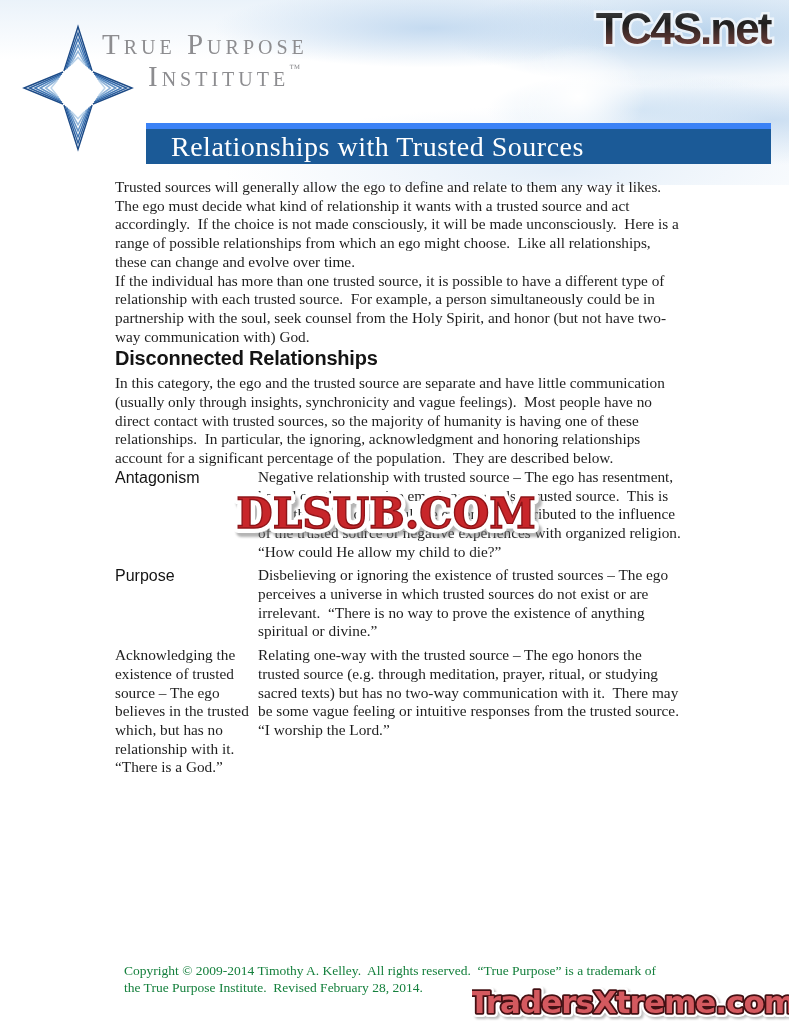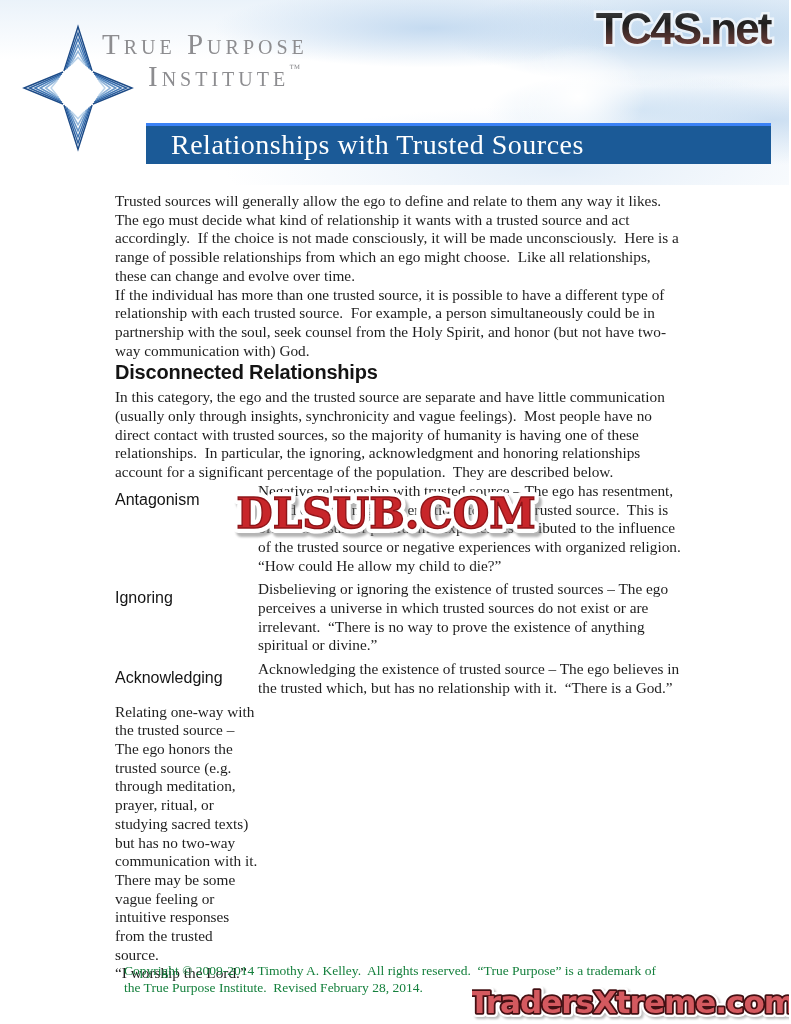--- a/index.html
+++ b/index.html
@@ -19,34 +19,34 @@
 
   
   .logo-star{position:absolute;left:20px;top:22px;width:116px;height:132px;}
   .logo-text{position:absolute;left:102px;top:30px;color:#8d8d90;line-height:1;}
   .logo-line1{font-size:29px;letter-spacing:4px;font-variant:small-caps;}
   .logo-line2{font-size:29px;letter-spacing:4px;font-variant:small-caps;margin-left:46px;margin-top:3px;}
   .logo-line2 sup{font-size:11px;letter-spacing:0;vertical-align:14px;}
 
   
   .banner{position:absolute;left:146px;top:123px;width:625px;height:41px;background:#1b5a97;
-          border-top:3px solid #3b82f6;box-sizing:border-box;display:flex;align-items:center;}
+          border-top:6px solid #3b82f6;box-sizing:border-box;display:flex;align-items:center;}
   .banner-title{color:#ffffff;font-size:28px;padding-left:25px;letter-spacing:.5px;}
 
   
-  .content{position:absolute;left:115px;top:192px;width:566px;color:#1e1e1e;
+  .content{position:absolute;left:115px;top:178px;width:566px;color:#1e1e1e;
            font-size:15.3px;line-height:18.7px;}
   .content p{margin:0;white-space:pre-wrap;}
   .p1{margin-bottom:17px;}
   .p2{margin-bottom:12px;}
   .section-heading{font-family:"Liberation Sans",sans-serif;font-weight:bold;
                    font-size:20px;line-height:24px;color:#141414;margin:0 0 4px 0;letter-spacing:-.2px;}
   .p3{margin-bottom:20px;}
   .rel-grid{display:grid;grid-template-columns:143px 423px;row-gap:5px;}
-  .rel-term{font-family:"Liberation Sans",sans-serif;font-size:16px;color:#141414;line-height:19px;margin-top:8px;}
+  .rel-term{font-family:"Liberation Sans",sans-serif;font-size:16px;color:#141414;line-height:19px;}
   .rel-desc{white-space:pre-wrap;}
 
   
   .footer{position:absolute;left:124px;top:962px;width:580px;font-size:13.5px;line-height:17px;
           color:#15803d;white-space:pre-wrap;}
 
   
   .wm{position:absolute;pointer-events:none;}
   .wm-tc4s{left:575px;top:2px;}
   .wm-dlsub{left:210px;top:481px;filter:drop-shadow(3px 4px 1px rgba(120,120,120,.55));}
@@ -93,24 +93,23 @@
   <div class="content">
     <p class="p1">Trusted sources will generally allow the ego to define and relate to them any way it likes.  The ego must decide what kind of relationship it wants with a trusted source and act accordingly.  If the choice is not made consciously, it will be made unconsciously.  Here is a range of possible relationships from which an ego might choose.  Like all relationships, these can change and evolve over time.</p>
     <p class="p2">If the individual has more than one trusted source, it is possible to have a different type of relationship with each trusted source.  For example, a person simultaneously could be in partnership with the soul, seek counsel from the Holy Spirit, and honor (but not have two-way communication with) God.</p>
     <h2 class="section-heading">Disconnected Relationships</h2>
     <p class="p3">In this category, the ego and the trusted source are separate and have little communication (usually only through insights, synchronicity and vague feelings).  Most people have no direct contact with trusted sources, so the majority of humanity is having one of these relationships.  In particular, the ignoring, acknowledgment and honoring relationships account for a significant percentage of the population.  They are described below.</p>
 
     <div class="rel-grid">
       <div class="rel-term">Antagonism</div>
       <div class="rel-desc">Negative relationship with trusted source – The ego has resentment, hatred or other negative emotions towards a trusted source.  This is often the result of painful life experiences attributed to the influence of the trusted source or negative experiences with organized religion.  “How could He allow my child to die?”</div>
 
-      <div class="rel-term">Ignoring</div>
+      <div class="rel-term">Purpose</div>
       <div class="rel-desc">Disbelieving or ignoring the existence of trusted sources – The ego perceives a universe in which trusted sources do not exist or are irrelevant.  “There is no way to prove the existence of anything spiritual or divine.”</div>
 
-      <div class="rel-term">Acknowledging</div>
       <div class="rel-desc">Acknowledging the existence of trusted source – The ego believes in the trusted which, but has no relationship with it.  “There is a God.”</div>
 
       <div class="rel-desc">Relating one-way with the trusted source – The ego honors the trusted source (e.g. through meditation, prayer, ritual, or studying sacred texts) but has no two-way communication with it.  There may be some vague feeling or intuitive responses from the trusted source.
 “I worship the Lord.”</div>
     </div>
   </div>
 
   <div class="footer">Copyright © 2009-2014 Timothy A. Kelley.  All rights reserved.  “True Purpose” is a trademark of
 the True Purpose Institute.  Revised February 28, 2014.</div>
 

